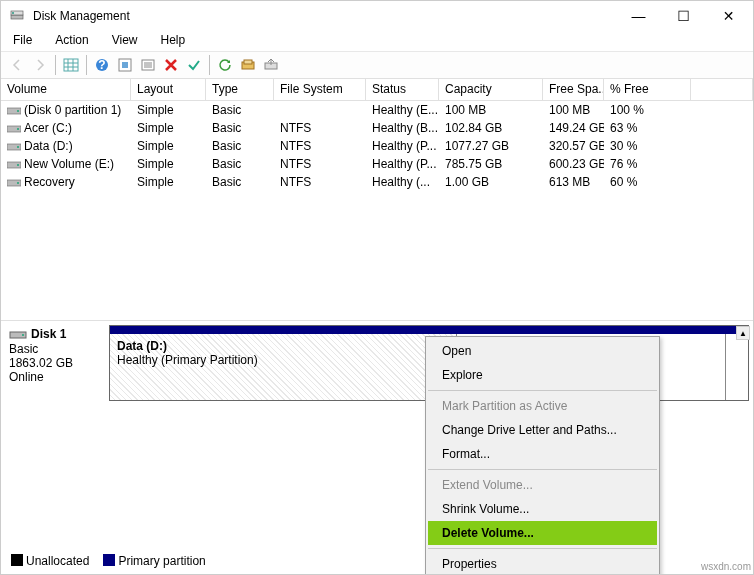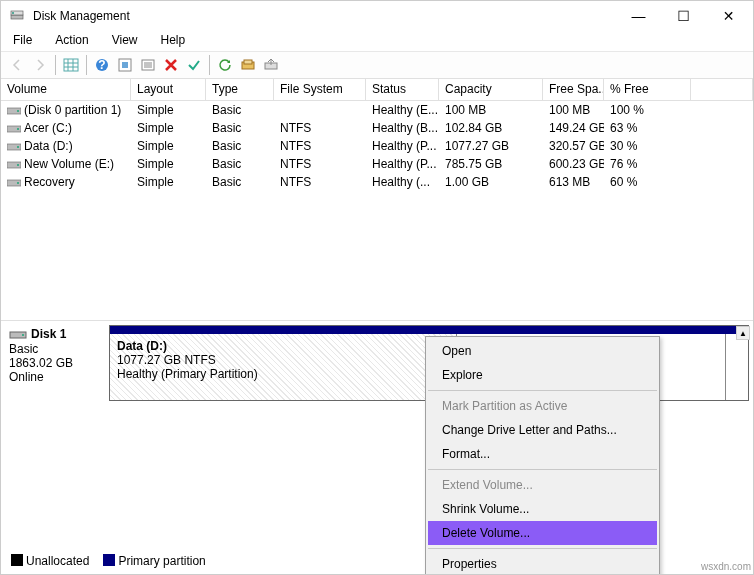--- a/index.html
+++ b/index.html
@@ -62,21 +62,21 @@
     .swatch { width: 12px; height: 12px; display: inline-block; margin-right: 3px; }
     .sw-black { background: #000; }
     .sw-navy { background: #000080; }
     .legend-item{ display:flex; align-items:flex-start; margin-right:8px;}
     
     .watermark { position: absolute; right: 2px; bottom: 2px; font-size: 10px; color: #999; }
     
     .context-menu { position: absolute; top: 335px; left: 424px; width: 235px; background: #f0f0f0; border: 1px solid #a0a0a0; padding: 2px; box-shadow: 2px 2px 4px rgba(0,0,0,0.2); z-index:10;}
     .cm-item { padding: 5px 14px; font-size: 12px; }
     .cm-item.disabled { color: #888; }
-    .cm-item.highlight { background: #8b5cf6; }
+    .cm-item.highlight { background: #84cc16; font-weight: bold; }
     .cm-sep { height: 1px; background: #c8c8c8; margin: 3px 0px; }
     
     .scroll-tab { position:absolute; right:3px; top:325px; width:14px; height:14px; background:#efefef; border:1px solid #ccc; display:flex; align-items:center; justify-content:center; font-size:8px; z-index:5;}
   </style>
 </head>
 <body>
 
 <div class="titlebar">
   <span class="titlebar-icon">
     <svg width="16" height="16">
@@ -266,21 +266,20 @@
     <div class="disk-line">Basic</div>
     <div class="disk-line">1863.02 GB</div>
     <div class="disk-line">Online</div>
   </div>
   <div class="partition-area">
     <div class="partition-box">
       <div class="partition-top"></div>
       <div class="partition-sections">
         <div class="part selected" style="flex:3">
           <div class="part-name">Data  (D:)</div>
-          <div class="part-det">1077.27 GB NTFS</div>
           <div class="part-det">Healthy (Primary Partition)</div>
         </div>
         <div class="part" style="flex:2.3"></div>
         <div class="part" style="width:22px; border-right:none;"></div>
       </div>
     </div>
   </div>
 </div>
 
 <div class="legend-area"></div>

